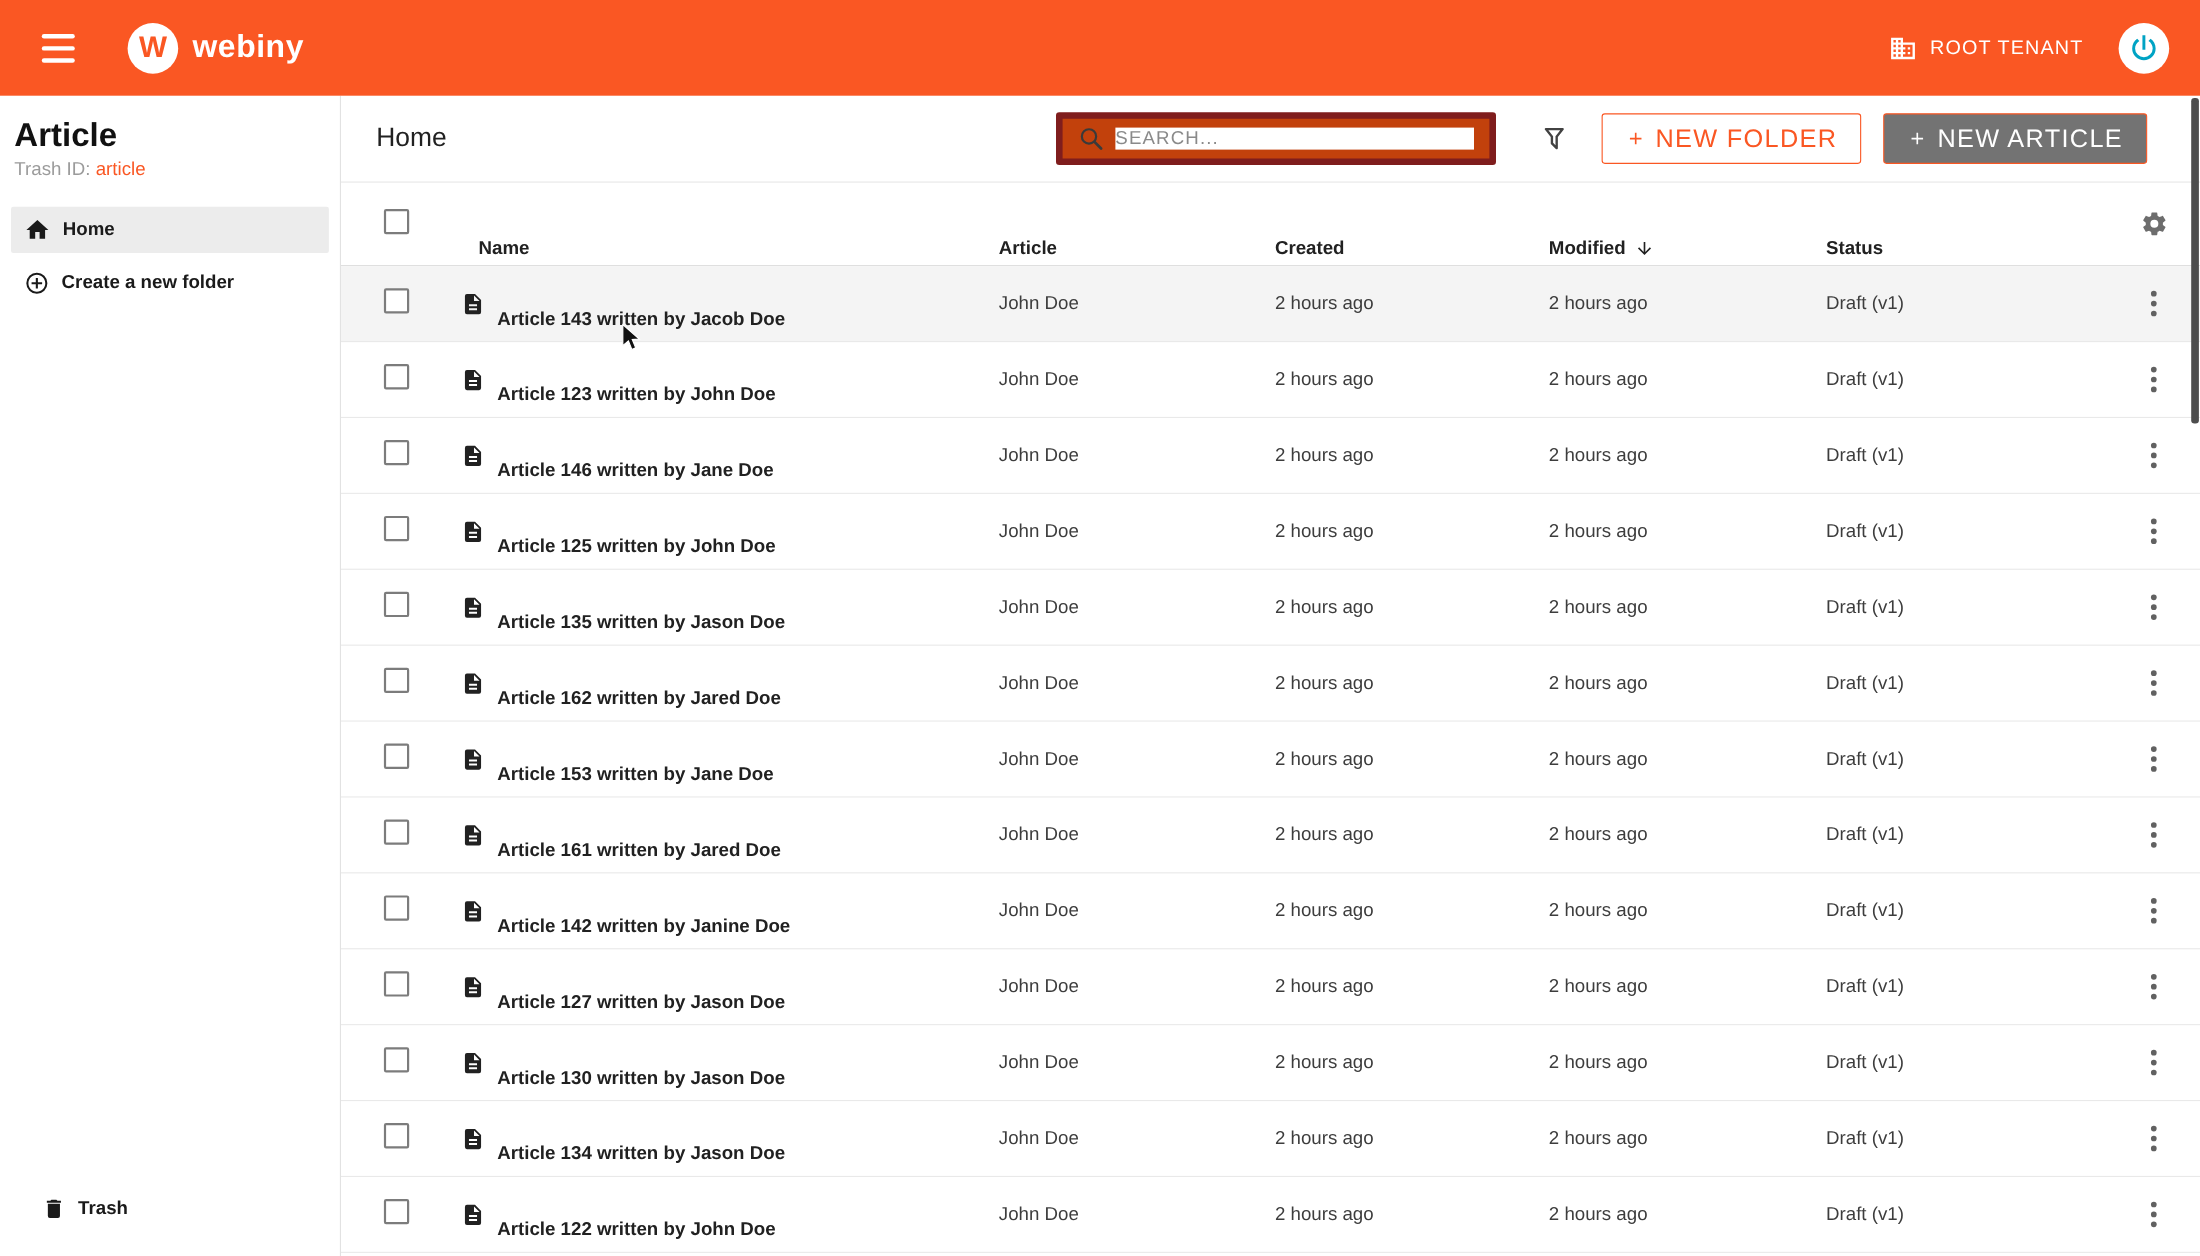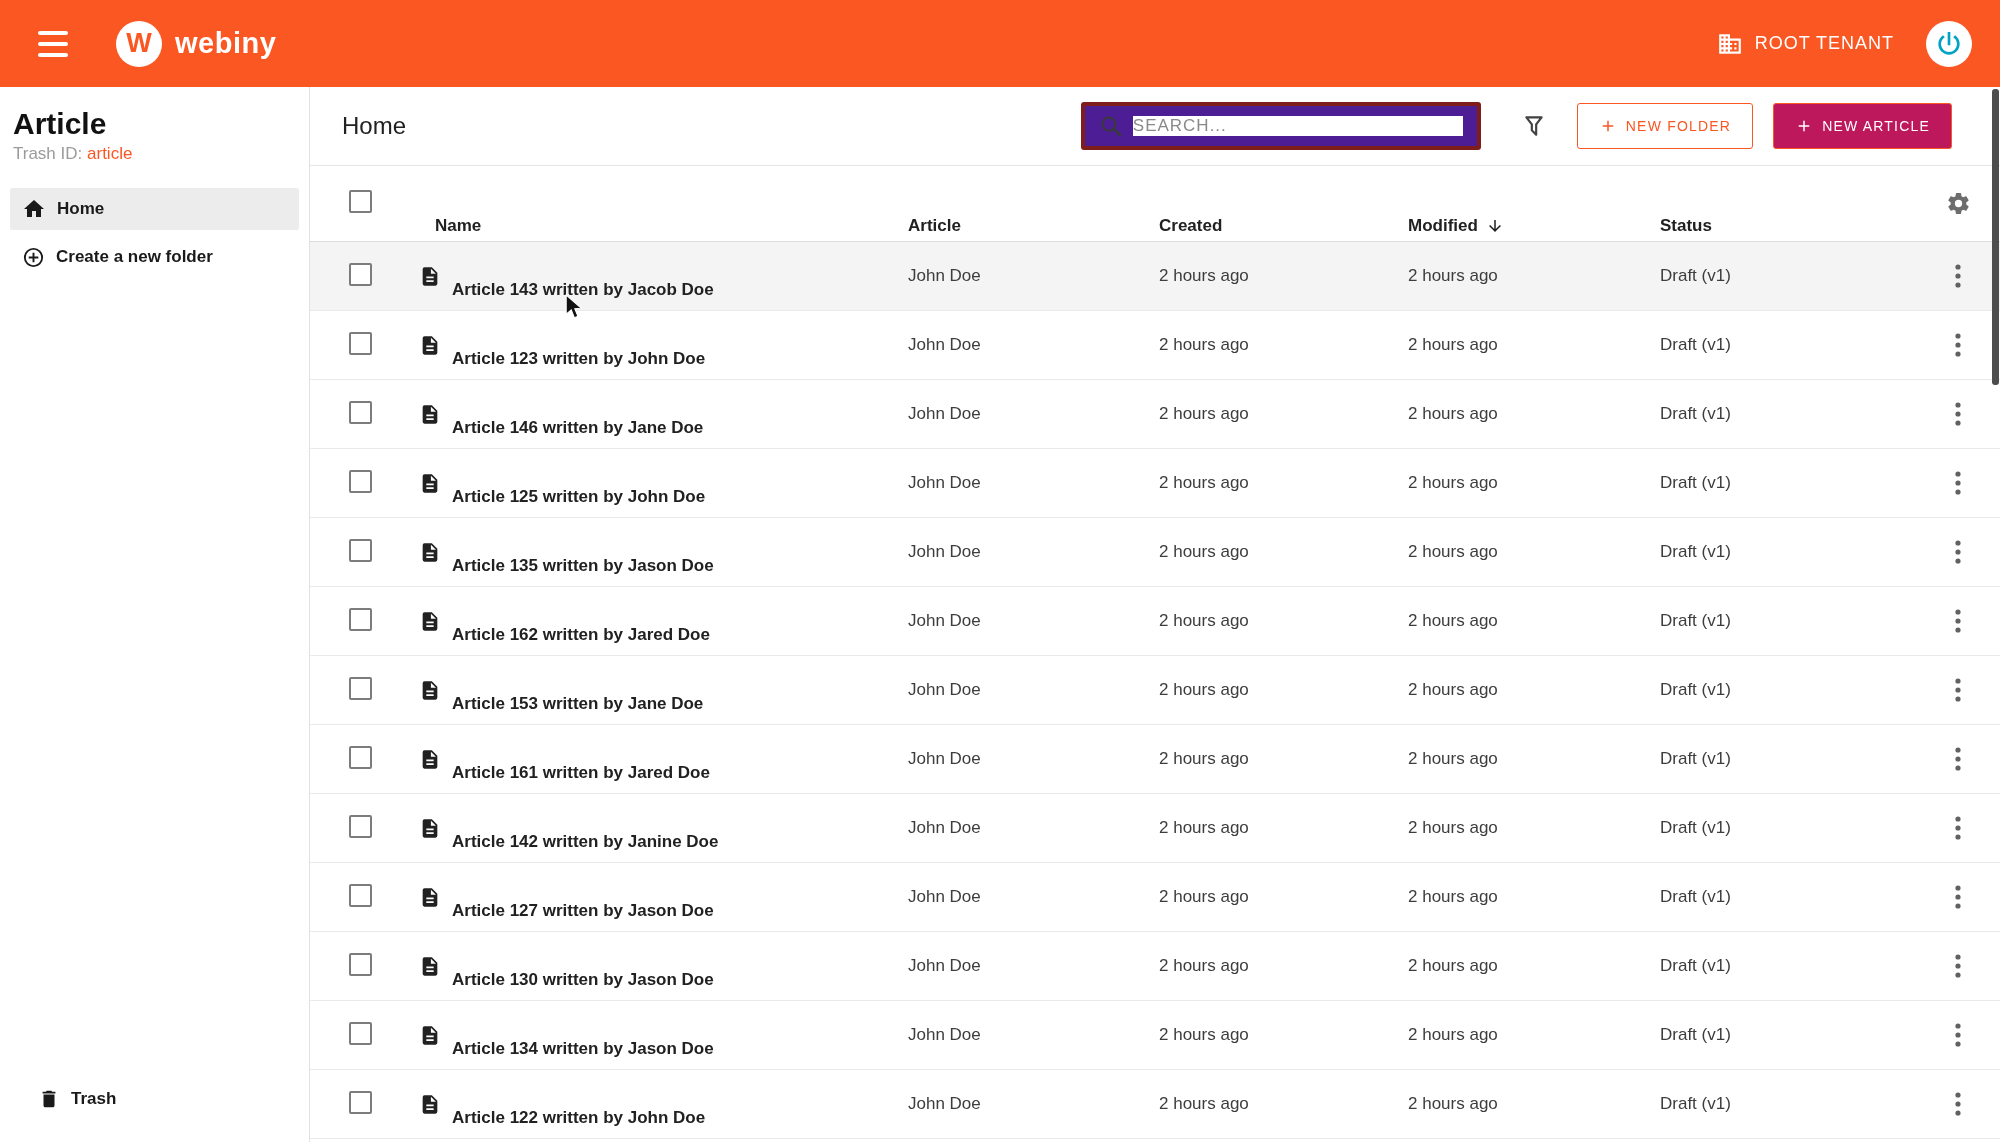--- a/index.html
+++ b/index.html
@@ -41,32 +41,32 @@
   .sidebar-footer { margin-top:auto; padding-bottom:22px; }
   .sidebar-footer .nav-item { margin:0; padding:0 0 0 38px; }
 
   
   .main { position:absolute; top:87px; left:310px; right:0; bottom:0;
     display:flex; flex-direction:column; background:#fff; }
   .toolbar { height:79px; min-height:79px; display:flex; align-items:center;
     padding:0 48px 0 32px; border-bottom:1px solid #e7e7e7; }
   .breadcrumb { font-size:24px; color:#212121; }
   .toolbar-right { margin-left:auto; display:flex; align-items:center; }
-  .search { width:400px; height:48px; border:4px solid #7f1d1d; border-radius:3px;
-    display:flex; align-items:center; gap:10px; padding:0 14px; background:#4c1d95; }
+  .search { width:400px; height:48px; border:6px solid #7f1d1d; border-radius:3px;
+    display:flex; align-items:center; gap:10px; padding:0 14px; background:#c2410c; }
   .search input { border:none; outline:none; flex:1; font-size:17px;
     letter-spacing:1px; color:#212121; font-family:"Liberation Sans", sans-serif; }
   .search input::placeholder { color:#8a8a8a; }
   .icon-btn { background:none; border:none; cursor:pointer; display:flex;
     align-items:center; justify-content:center; margin-left:40px; }
   .btn { height:46px; display:flex; align-items:center; gap:9px; padding:0 21px;
-    border-radius:3px; font-size:14px; font-weight:500; letter-spacing:1.2px;
+    border-radius:3px; font-size:23px; font-weight:500; letter-spacing:1.2px;
     cursor:pointer; font-family:"Liberation Sans", sans-serif; white-space:nowrap; }
   .btn.outlined { margin-left:30px; background:#fff; color:#fa5723; border:1px solid #fa5723; }
-  .btn.filled { margin-left:20px; background:#be185d; color:#fff; border:1px solid #fa5723; }
+  .btn.filled { margin-left:20px; background:#737373; color:#fff; border:1px solid #fa5723; }
 
   
   .grid { display:grid;
     grid-template-columns:70px 489px 251px 249px 252px 286px 54px;
     padding-left:39px; align-items:center; }
   .thead { height:76px; min-height:76px; border-bottom:1px solid #dcdcdc; }
   .th { font-size:17px; font-weight:bold; color:#212121;margin-top:45px; }
   .th-name { padding-left:16px; }
   .th-modified { display:flex; align-items:center; gap:8px; }
   .gear-btn { background:none; border:none; cursor:pointer; display:flex; }

